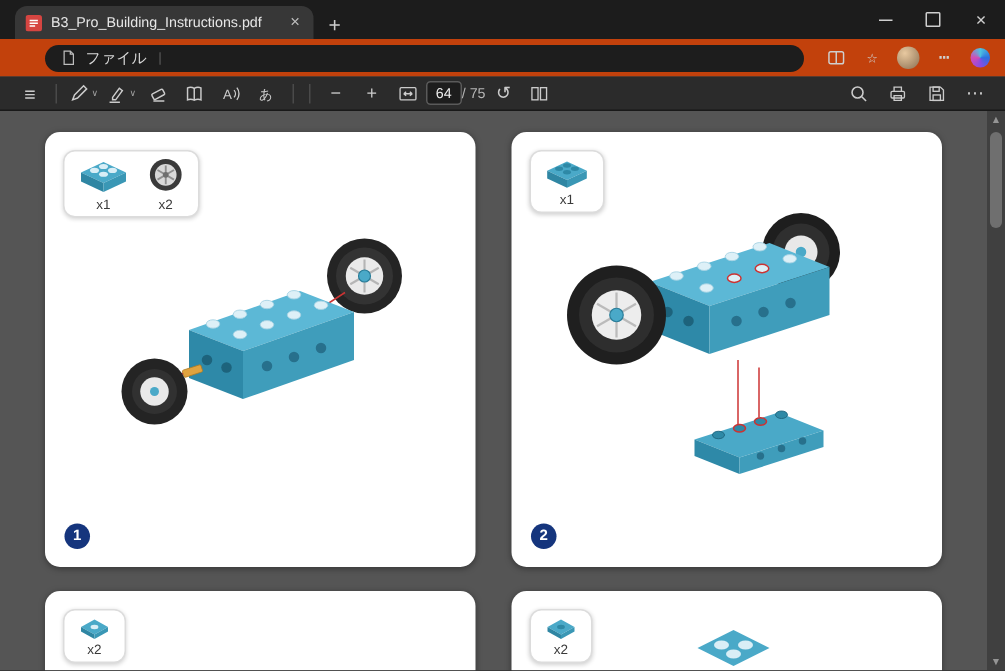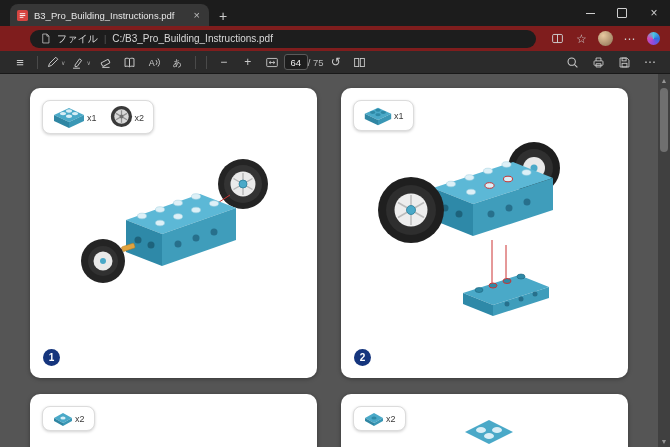--- a/index.html
+++ b/index.html
@@ -12,21 +12,21 @@
        border-radius:8px 8px 0 0;margin-left:10px;padding:0 7px;color:#e6e6e6;font-size:9.5px;}
   .tab-title{white-space:nowrap;overflow:hidden;text-overflow:ellipsis;flex:1;}
   .tab-close{color:#bdbdbd;font-size:11px;line-height:1;padding:0 2px;}
   .newtab{color:#cccccc;font-size:14px;margin:0 0 3px 10px;line-height:1;}
   .wincontrols{position:absolute;right:0;top:0;height:26px;display:flex;}
   .winbtn{width:32px;height:100%;display:flex;align-items:center;justify-content:center;color:#cfcfcf;font-size:12px;}
   .min-bar{width:9px;height:1px;background:#cfcfcf;}
   .max-box{width:8px;height:8px;border:1px solid #cfcfcf;border-radius:1px;}
 
   
-  .addressbar{height:25px;background:#7f1d1d;display:flex;align-items:center;padding:0 6px;}
+  .addressbar{height:25px;background:#c2410c;display:flex;align-items:center;padding:0 6px;font-family:Liberation Mono, monospace;}
   .url-pill{height:18px;background:#1d1d1d;border-radius:11px;display:flex;align-items:center;gap:6px;
             padding:0 10px;width:486px;margin-left:24px;color:#d8d8d8;font-size:10px;}
   .pill-divider{color:#5c5c5c;font-size:9px;}
   .abar-icons{display:flex;align-items:center;gap:3px;margin-left:auto;}
   .abar-btn{width:21px;height:21px;display:flex;align-items:center;justify-content:center;color:#cfcfcf;font-size:12px;}
   .avatar{width:15px;height:15px;border-radius:50%;background:radial-gradient(circle at 35% 30%,#e8c9a0,#8a6f52);}
   .copilot-badge{width:13px;height:13px;border-radius:50%;
                  background:conic-gradient(#4ec3e0,#2b6fe0,#8a4be0,#d44bb4,#4ec3e0);}
 
   
@@ -47,21 +47,21 @@
   
   .content{position:absolute;top:74px;left:0;right:0;bottom:0;background:#555;overflow:hidden;}
   .pages{position:absolute;top:0;left:0;right:12px;bottom:0;overflow:hidden;}
   .row{display:flex;gap:24px;justify-content:center;margin-top:14px;}
   .row2{margin-top:16px;}
   .panel{width:287px;height:290px;background:#ffffff;border-radius:10px;position:relative;
          box-shadow:0 1px 4px rgba(0,0,0,.35);}
   .panel.partial{height:120px;}
   .parts-box{position:absolute;top:12px;left:12px;background:#fff;border:1px solid #dcdcdc;border-radius:8px;
              box-shadow:0 1px 3px rgba(0,0,0,.18);padding:4px 9px 3px 9px;display:flex;gap:12px;z-index:2;}
-  .part{display:flex;flex-direction:row;align-items:center;gap:1px;}
+  .part{display:flex;flex-direction:column;align-items:center;gap:1px;}
   .part-label{font-size:9px;color:#3a3a3a;}
   .illus{position:absolute;inset:0;z-index:1;}
   .step{position:absolute;left:13px;bottom:12px;width:17px;height:17px;border-radius:50%;background:#15357d;
         color:#fff;font-size:10px;font-weight:bold;display:flex;align-items:center;justify-content:center;z-index:2;}
   .hint-piece{position:absolute;left:118px;top:20px;z-index:1;}
 
   
   .scrollbar{position:absolute;top:0;right:0;bottom:0;width:12px;background:#404040;
              display:flex;flex-direction:column;align-items:center;}
   .scroll-arrow{color:#959595;font-size:7px;height:12px;display:flex;align-items:center;justify-content:center;}
@@ -95,21 +95,20 @@
   </div>
 
   <div class="addressbar">
     <div class="url-pill">
       <svg class="i" width="11" height="11" viewBox="0 0 16 16" fill="none" stroke="#bdbdbd" stroke-width="1.2">
         <path d="M4 1.5h6l3 3V14.5H4z"></path>
           <path d="M10 1.5v3h3"></path>
       </svg>
       <span>ファイル</span>
       <span class="pill-divider">|</span>
-      <span>C:/B3_Pro_Building_Instructions.pdf</span>
     </div>
     <div class="abar-icons">
       <div class="abar-btn">
         <svg class="i" width="13" height="13" viewBox="0 0 16 16" fill="none" stroke="#cfcfcf" stroke-width="1.2">
           <rect x="2" y="3" width="12" height="10" rx="1.5"></rect>
             <line x1="8" y1="3" x2="8" y2="13"></line>
         </svg>
       </div>
       <div class="abar-btn">
           <span>☆</span>

